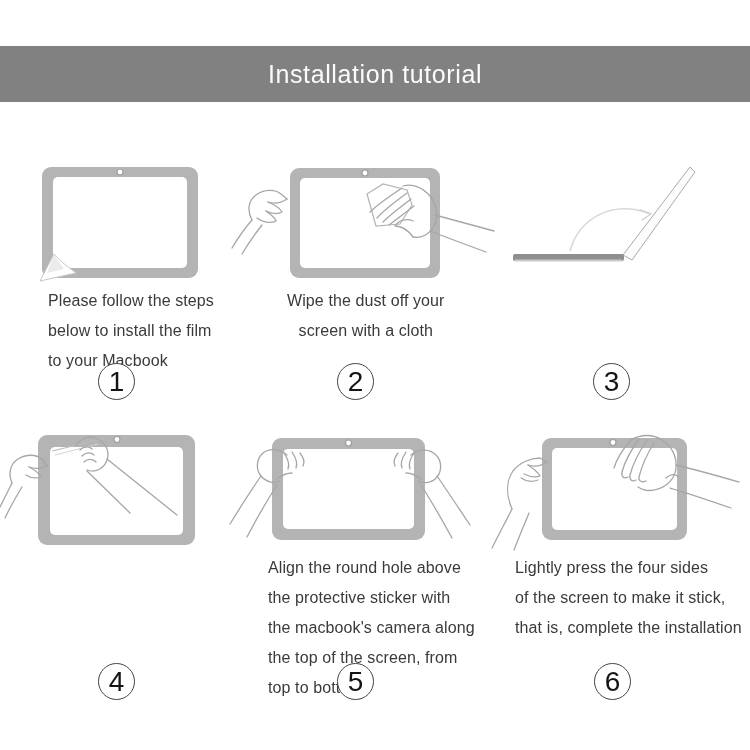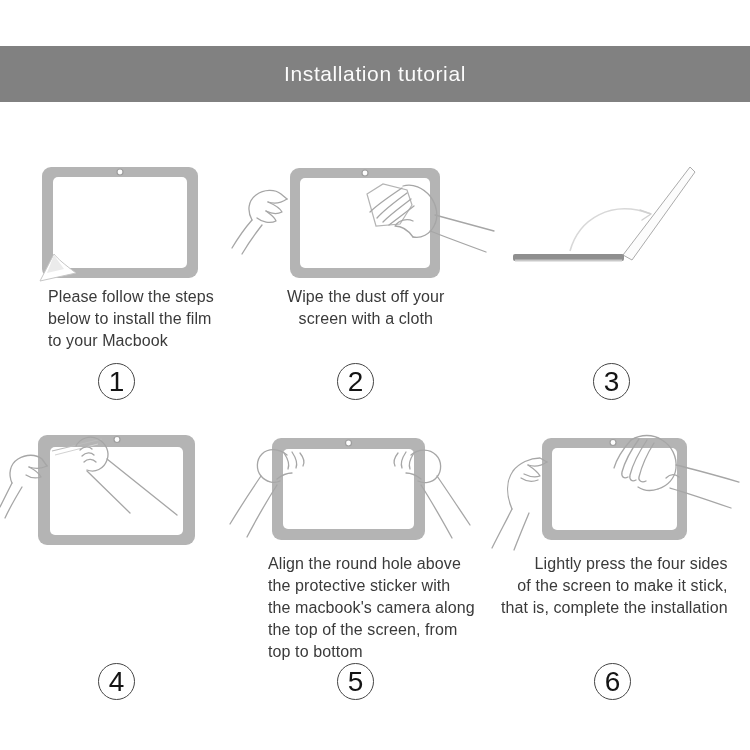--- a/index.html
+++ b/index.html
@@ -5,26 +5,26 @@
   html,body{margin:0;padding:0;background:#ffffff;}
   .page{
     position:relative;width:750px;height:750px;background:#ffffff;overflow:hidden;
     font-family:"Liberation Sans","DejaVu Sans",sans-serif;
   }
   .header-band{
     position:absolute;left:0;top:46px;width:750px;height:56px;
     background:#818181;display:flex;align-items:center;justify-content:center;
   }
   .header-title{
-    color:#fbfbfb;font-size:21px;letter-spacing:0.6px;font-weight:400;
+    color:#fbfbfb;font-size:25px;letter-spacing:0.6px;font-weight:400;
   }
   .fig{position:absolute;}
   .fig svg{display:block;}
   .caption{
-    position:absolute;color:#3a3a3a;font-size:16px;line-height:22px;
+    position:absolute;color:#3a3a3a;font-size:16px;line-height:30px;
     white-space:pre-line;letter-spacing:0.1px;
   }
   .stepnum{
     position:absolute;width:37px;height:37px;border-radius:50%;
     border:1.4px solid #454545;box-sizing:border-box;
     display:flex;align-items:center;justify-content:center;
     font-size:28px;color:#141414;background:#ffffff;
   }
   .hand{fill:none;stroke:#a6a6a6;stroke-width:1.3;stroke-linecap:round;stroke-linejoin:round;}
 </style>
@@ -165,21 +165,21 @@
   <div class="caption" style="left:48px;top:286px;">Please follow the steps
 below to install the film
 to your Macbook</div>
   <div class="caption" style="left:287px;top:286px;text-align:center;">Wipe the dust off your
 screen with a cloth</div>
   <div class="caption" style="left:268px;top:553px;">Align the round hole above
 the protective sticker with
 the macbook's camera along
 the top of the screen, from
 top to bottom</div>
-  <div class="caption" style="left:501px;top:553px;text-align:right;">Lightly press the four sides
+  <div class="caption" style="left:515px;top:553px;">Lightly press the four sides
 of the screen to make it stick,
 that is, complete the installation</div>
 
   <div class="stepnum" style="left:98px;top:363px;">1</div>
   <div class="stepnum" style="left:337px;top:363px;">2</div>
   <div class="stepnum" style="left:593px;top:363px;">3</div>
   <div class="stepnum" style="left:98px;top:663px;">4</div>
   <div class="stepnum" style="left:337px;top:663px;">5</div>
   <div class="stepnum" style="left:594px;top:663px;">6</div>
 

